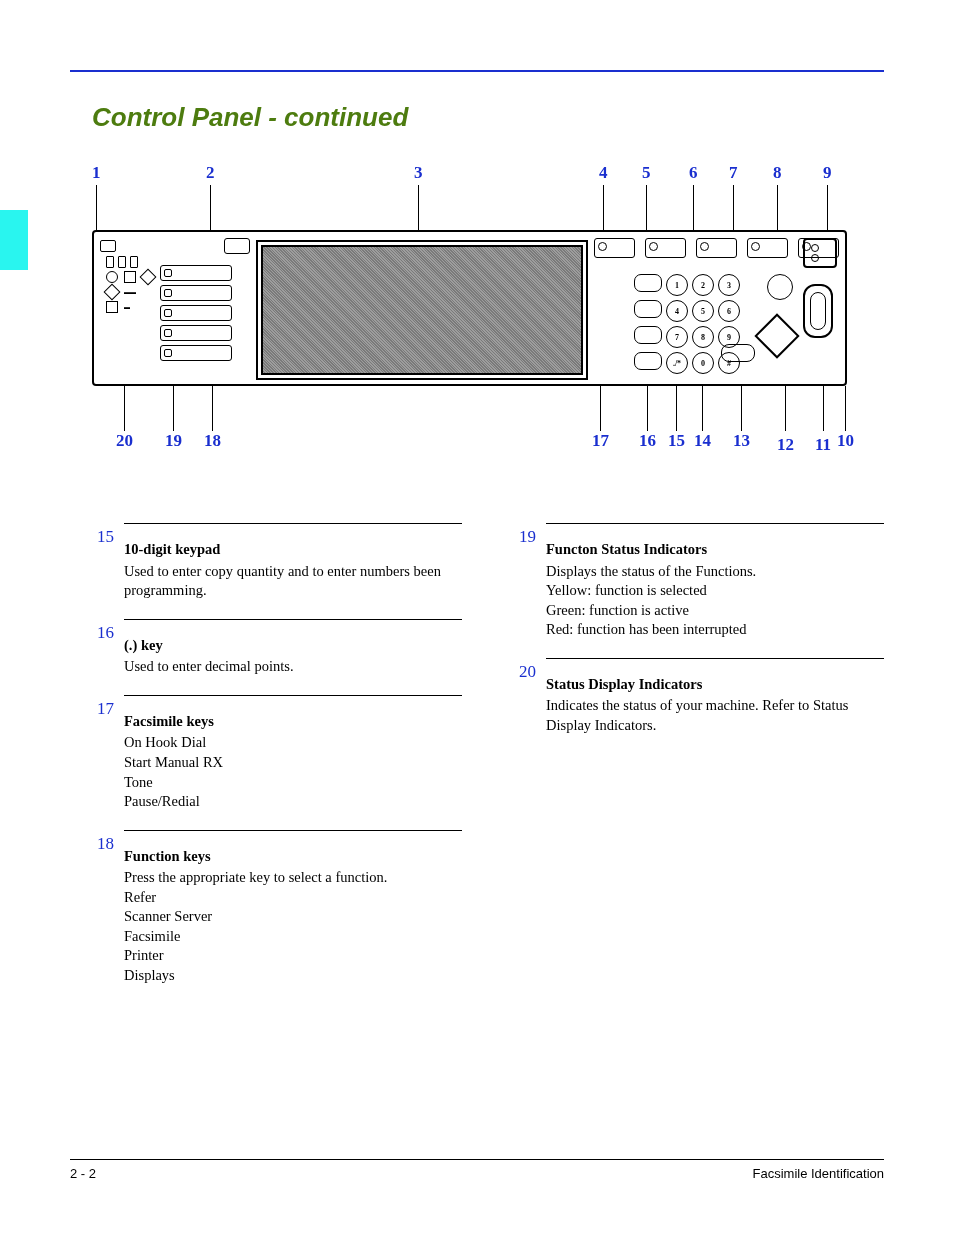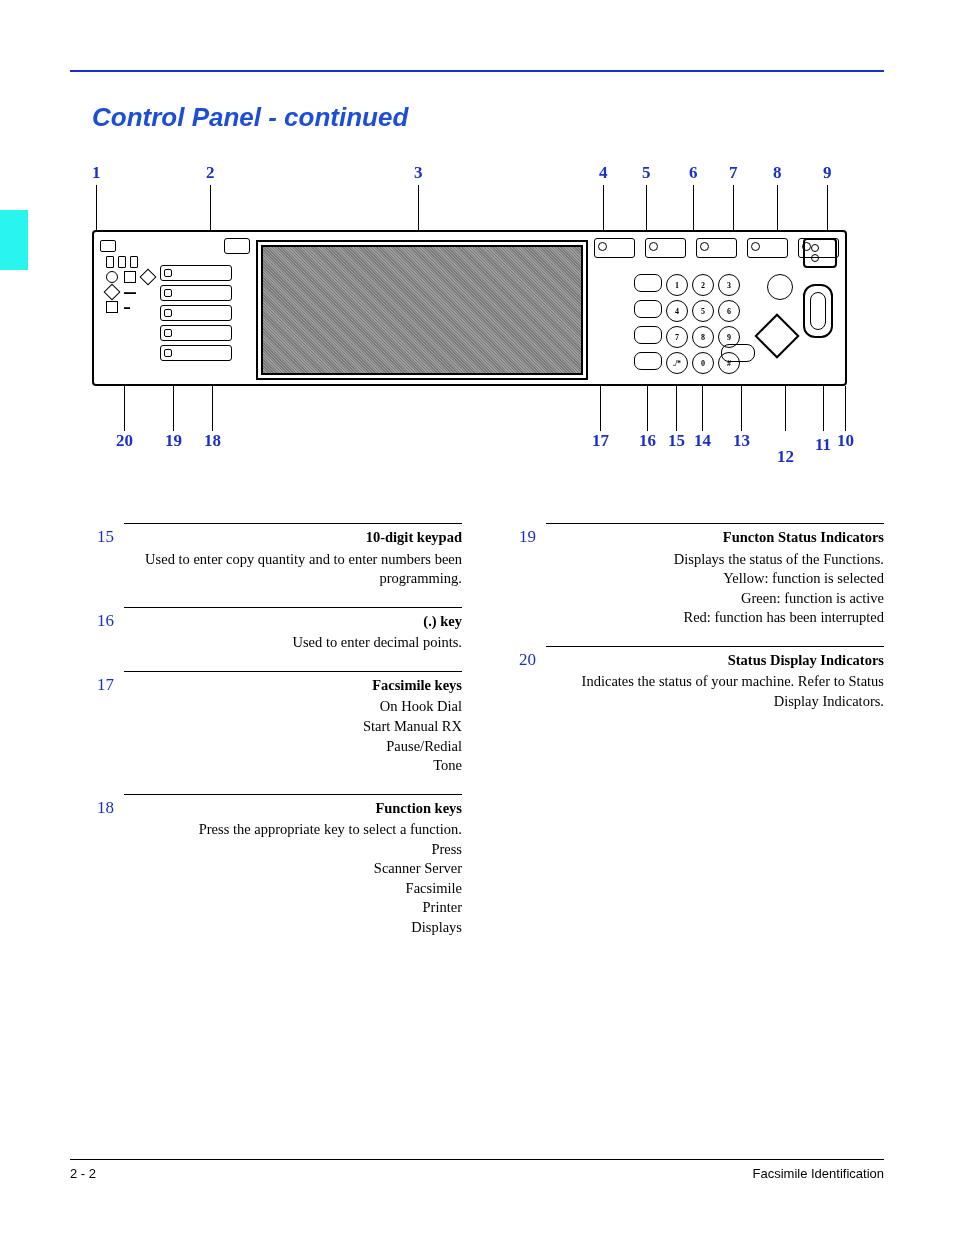--- a/index.html
+++ b/index.html
@@ -24,21 +24,21 @@
     left: 0;
     top: 210px;
     width: 28px;
     height: 60px;
     background: #29f5ef;
   }
   .title {
     font-size: 26px;
     font-weight: bold;
     font-style: italic;
-    color: #1d4ed8;
+    color: #4d7c0f;
     font-family: Arial, sans-serif;
     margin: 0 0 30px 22px;
   }
 
   
   .figure {
     position: relative;
     width: 755px;
     margin-left: 22px;
     margin-bottom: 70px;
@@ -142,24 +142,23 @@
     text-align: right;
     color: #1a2fcf;
     font-size: 17px;
     padding-right: 10px;
     flex-shrink: 0;
     padding-top: 4px;
   }
   .item-body {
     flex: 1;
     border-top: 1.5px solid #000;
-    padding-top: 4px;
+    padding-top: 16px;
     font-size: 14.5px;
     line-height: 1.35;
-    text-align: right;
   }
   .item-title {
     font-weight: bold;
     margin-bottom: 2px;
   }
   .footer {
     position: absolute;
     bottom: 54px;
     left: 70px;
     right: 70px;
@@ -286,21 +285,21 @@
       </div>
     <div class="callouts-bottom" id="callouts-bottom">
         <span class="co" style="left: 24px; top: 0px;">20</span>
         <span class="co" style="left: 73px; top: 0px;">19</span>
         <span class="co" style="left: 112px; top: 0px;">18</span>
         <span class="co" style="left: 500px; top: 0px;">17</span>
         <span class="co" style="left: 547px; top: 0px;">16</span>
         <span class="co" style="left: 576px; top: 0px;">15</span>
         <span class="co" style="left: 602px; top: 0px;">14</span>
         <span class="co" style="left: 641px; top: 0px;">13</span>
-        <span class="co" style="left: 685px; top: 16px;">12</span>
+        <span class="co" style="left: 685px; top: 4px;">12</span>
         <span class="co" style="left: 723px; top: 4px;">11</span>
         <span class="co" style="left: 745px; top: 0px;">10</span>
       </div>
   </div>
 
   <div class="columns">
     <div class="col" id="col-left">
         <div class="item">
           <div class="item-num">15</div>
           <div class="item-body">
@@ -314,30 +313,30 @@
             <div class="item-title">(.) key</div>
             <div>Used to enter decimal points.</div>
           </div>
         </div>
         <div class="item">
           <div class="item-num">17</div>
           <div class="item-body">
             <div class="item-title">Facsimile keys</div>
             <div>On Hook Dial</div>
             <div>Start Manual RX</div>
+            <div>Tone</div>
             <div>Pause/Redial</div>
-            <div>Tone</div>
           </div>
         </div>
         <div class="item">
           <div class="item-num">18</div>
           <div class="item-body">
             <div class="item-title">Function keys</div>
             <div>Press the appropriate key to select a  function.</div>
-            <div>Press</div>
+            <div>Refer</div>
             <div>Scanner Server</div>
             <div>Facsimile</div>
             <div>Printer</div>
             <div>Displays</div>
           </div>
         </div>
       </div>
     <div class="col" id="col-right">
         <div class="item">
           <div class="item-num">19</div>

